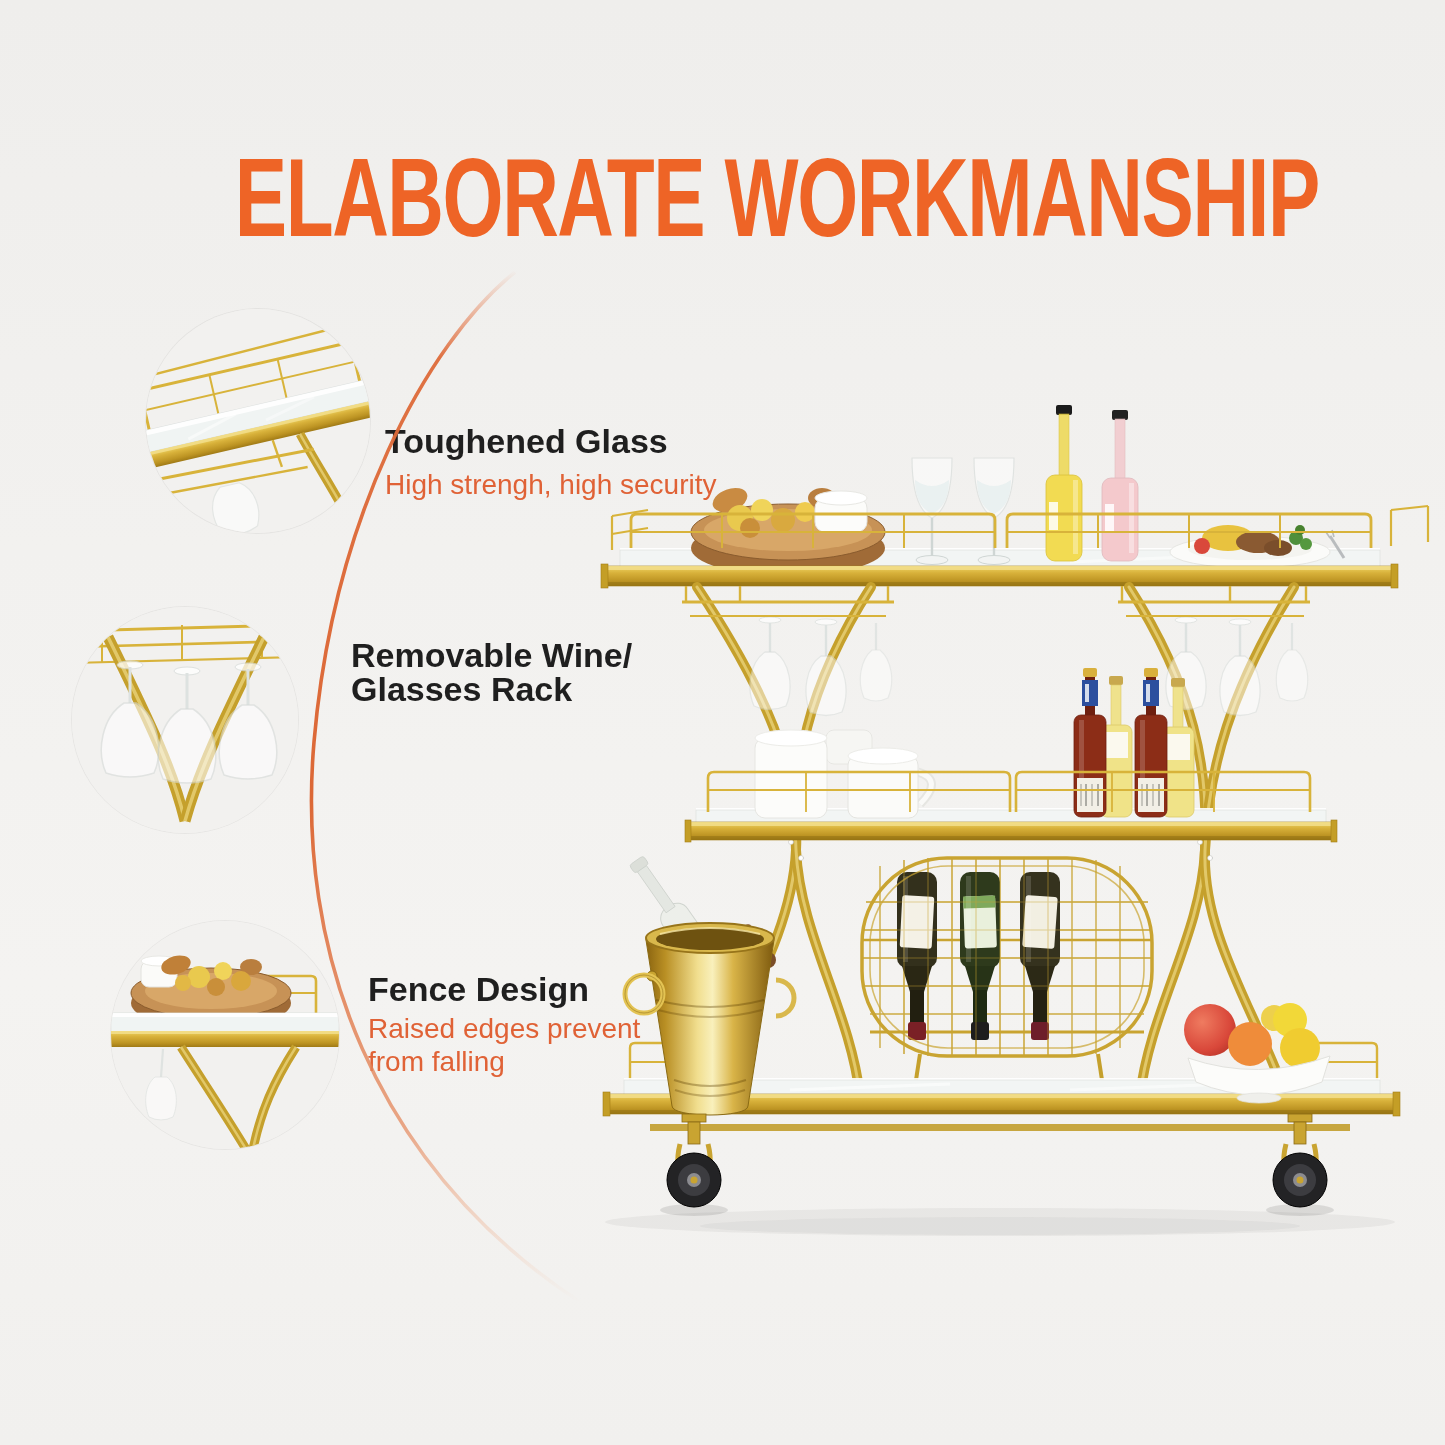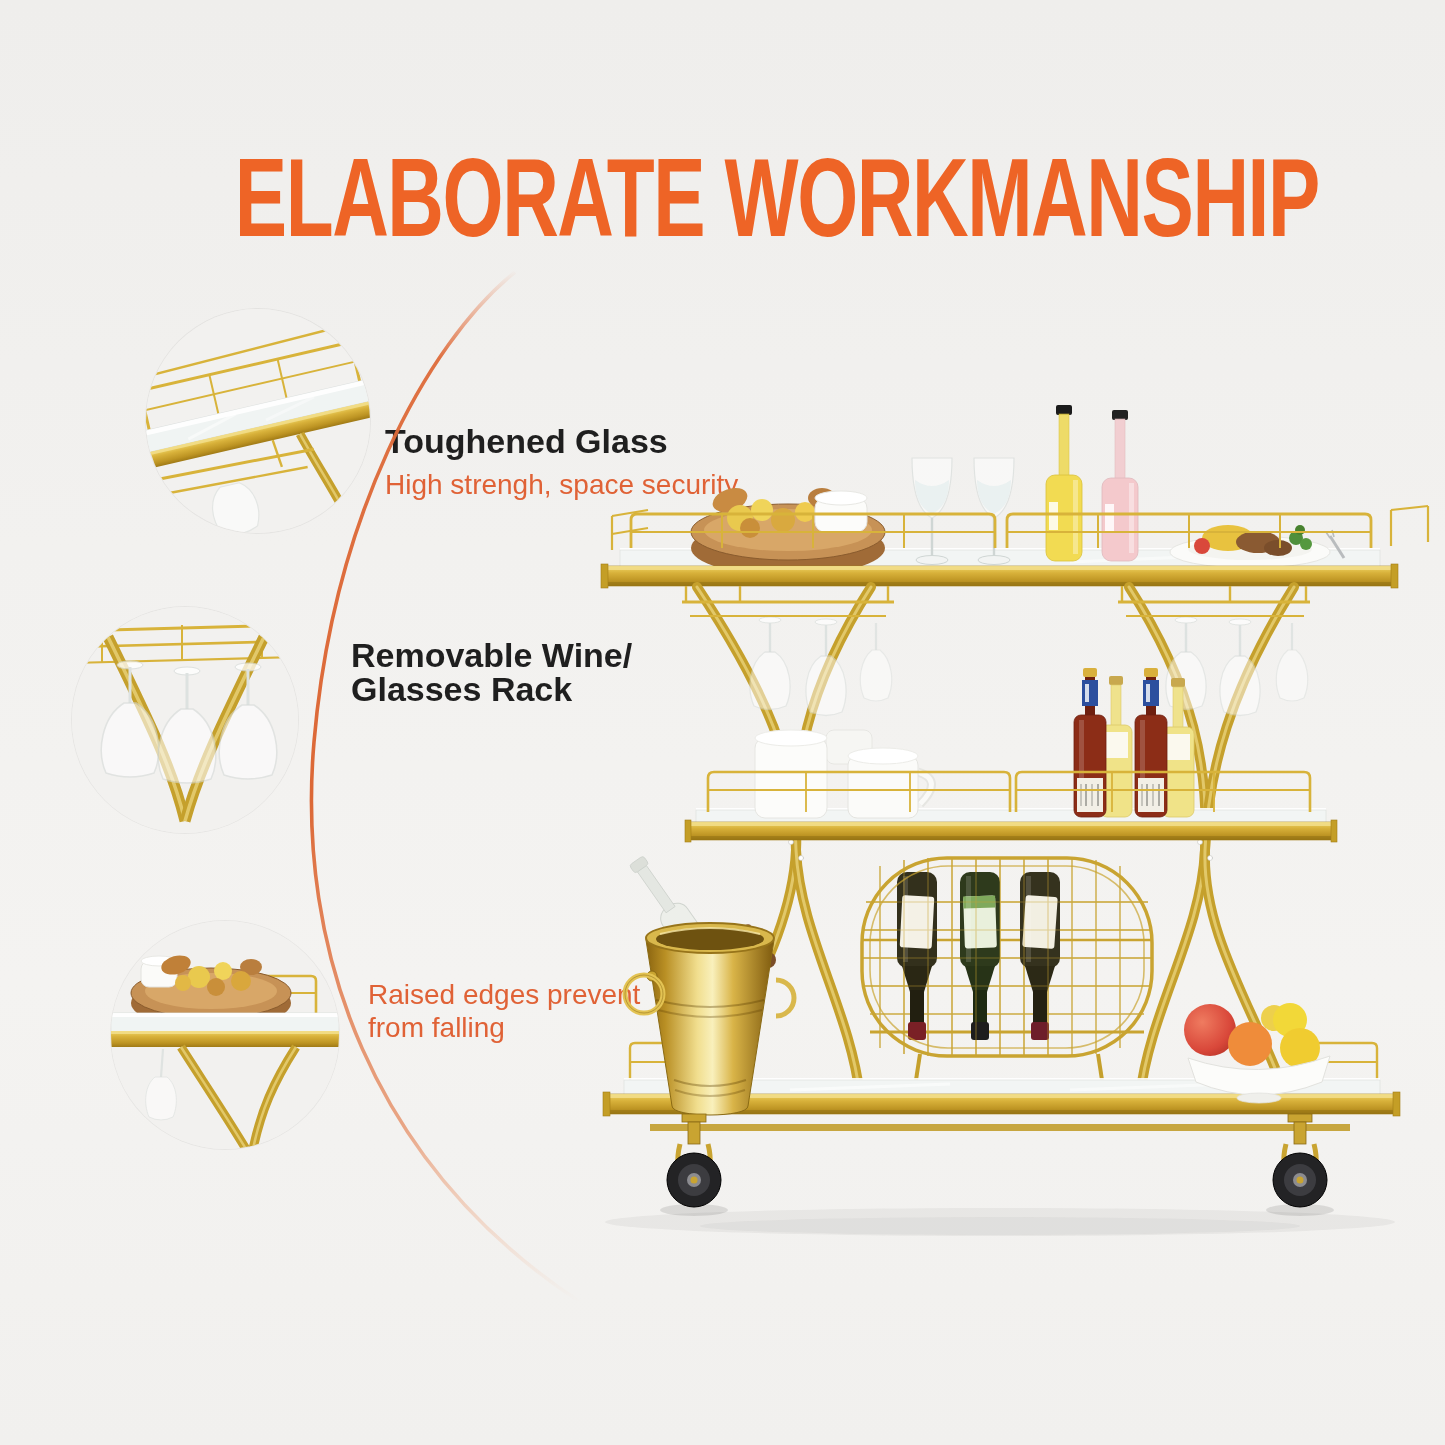--- a/index.html
+++ b/index.html
@@ -136,27 +136,28 @@
   <path d="M 70,126 C 95,165 115,195 135,228" fill="none" stroke="#E9D279" stroke-width="2.5" opacity="0.8"></path>
   <path d="M 185,126 C 162,162 150,190 142,228" fill="none" stroke="#C5A02C" stroke-width="9"></path>
   <path d="M 185,126 C 162,162 150,190 142,228" fill="none" stroke="#E9D279" stroke-width="2.5" opacity="0.8"></path>
   <line x1="52" y1="128" x2="50" y2="156" stroke="#DFE3E1" stroke-width="2.2"></line>
   <path d="M 44,156 C 34,164 32,182 38,196 Q 50,202 62,196 C 68,182 66,164 56,156 Z" fill="#FFFFFF" opacity="0.5" stroke="#D8DDDB"></path>
 </svg>
 </div>
 
 <div class="feature f1">
   <div class="heading">Toughened Glass</div>
-  <div class="sub">High strengh, space security</div>
+  <div class="sub">High strengh, high security</div>
 </div>
 <div class="feature f2">
   <div class="heading">Removable Wine/
 Glasses Rack</div>
 </div>
 <div class="feature f3">
+  <div class="heading">Fence Design</div>
   <div class="sub">Raised edges prevent
 from falling</div>
 </div>
 
 <svg class="cart-layer" width="860" height="860" viewBox="0 0 860 860">
   <defs>
     <linearGradient id="goldBar" x1="0" y1="0" x2="0" y2="1">
       <stop offset="0" stop-color="#EFD566"></stop>
         <stop offset="0.35" stop-color="#D8B13A"></stop>
       <stop offset="0.75" stop-color="#BD9423"></stop>

